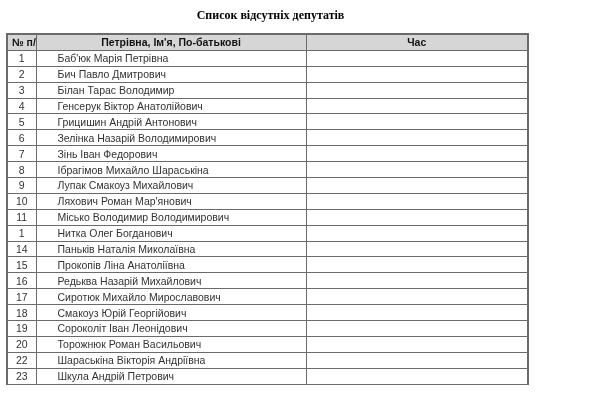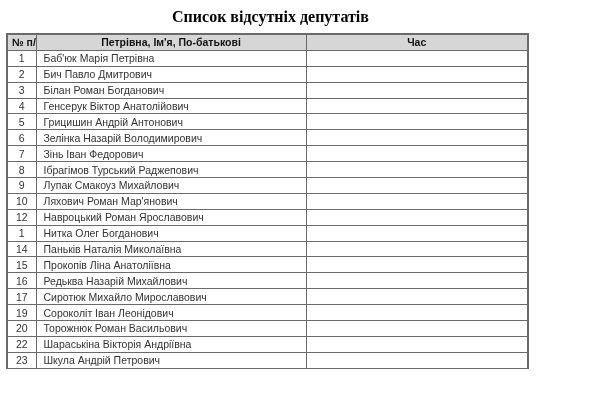--- a/index.html
+++ b/index.html
@@ -15,21 +15,21 @@
       font-family: "Liberation Sans", sans-serif;
       color: #222222;
     }
     .title {
       position: absolute;
       top: 8px;
       left: 0;
       width: 541px;
       text-align: center;
       font-family: "Liberation Serif", serif;
-      font-size: 16px;
+      font-size: 12px;
       font-weight: bold;
       color: #000000;
     }
     .sheet {
       position: absolute;
       top: 33px;
       left: 6px;
       width: 523px;
       border-collapse: collapse;
       table-layout: fixed;
@@ -54,21 +54,21 @@
     .col-num { width: 29px; }
     .col-name { width: 270px; }
     .col-time { width: auto; }
     td.num {
       text-align: center;
       color: #333333;
     }
     td.name {
       text-align: left;
       color: #333333;
-      padding-left: 7px;
+      padding-left: 21px;
     }
     .sheet tr > :last-child { border-right: 2px solid #6a6a6a; }
     .sheet tr > :first-child { border-left: 2px solid #6a6a6a; }
   </style>
 </head>
 <body>
 
 <div class="title">Список відсутніх депутатів</div>
 
 <table class="sheet">
@@ -90,21 +90,21 @@
         <td class="name">Баб'юк Марія Петрівна</td>
         <td class="time"></td>
       </tr>
       <tr>
         <td class="num">2</td>
         <td class="name">Бич  Павло Дмитрович</td>
         <td class="time"></td>
       </tr>
       <tr>
         <td class="num">3</td>
-        <td class="name">Білан Роман Богданович</td>
+        <td class="name">Білан Тарас Володимир</td>
         <td class="time"></td>
       </tr>
       <tr>
         <td class="num">4</td>
         <td class="name">Генсерук Віктор Анатолійович</td>
         <td class="time"></td>
       </tr>
       <tr>
         <td class="num">5</td>
         <td class="name">Грицишин Андрій Антонович</td>
@@ -115,36 +115,36 @@
         <td class="name">Зелінка Назарій Володимирович</td>
         <td class="time"></td>
       </tr>
       <tr>
         <td class="num">7</td>
         <td class="name">Зінь Іван Федорович</td>
         <td class="time"></td>
       </tr>
       <tr>
         <td class="num">8</td>
-        <td class="name">Ібрагімов Турський Раджепович</td>
+        <td class="name">Ібрагімов Михайло Шараськіна</td>
         <td class="time"></td>
       </tr>
       <tr>
         <td class="num">9</td>
         <td class="name">Лупак Смакоуз Михайлович</td>
         <td class="time"></td>
       </tr>
       <tr>
         <td class="num">10</td>
         <td class="name">Ляхович Роман Мар'янович</td>
         <td class="time"></td>
       </tr>
       <tr>
-        <td class="num">12</td>
-        <td class="name">Навроцький Роман Ярославович</td>
+        <td class="num">11</td>
+        <td class="name">Місько Володимир Володимирович</td>
         <td class="time"></td>
       </tr>
       <tr>
         <td class="num">1</td>
         <td class="name">Нитка Олег Богданович</td>
         <td class="time"></td>
       </tr>
       <tr>
         <td class="num">14</td>
         <td class="name">Паньків Наталія Миколаївна</td>
@@ -159,20 +159,25 @@
         <td class="num">16</td>
         <td class="name">Редьква Назарій Михайлович</td>
         <td class="time"></td>
       </tr>
       <tr>
         <td class="num">17</td>
         <td class="name">Сиротюк Михайло Мирославович</td>
         <td class="time"></td>
       </tr>
       <tr>
+        <td class="num">18</td>
+        <td class="name">Смакоуз Юрій Георгійович</td>
+        <td class="time"></td>
+      </tr>
+      <tr>
         <td class="num">19</td>
         <td class="name">Сороколіт Іван Леонідович</td>
         <td class="time"></td>
       </tr>
       <tr>
         <td class="num">20</td>
         <td class="name">Торожнюк Роман Васильович</td>
         <td class="time"></td>
       </tr>
       <tr>

